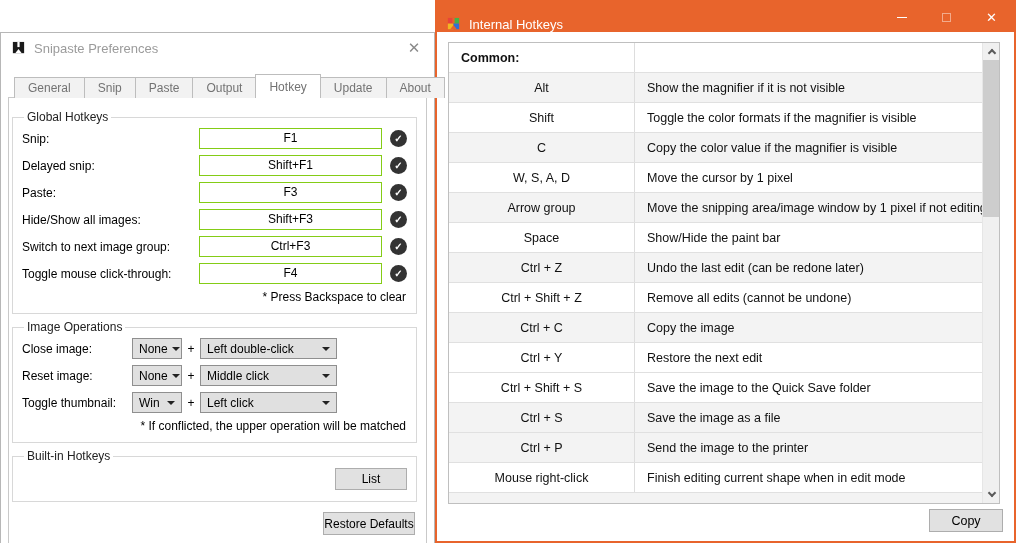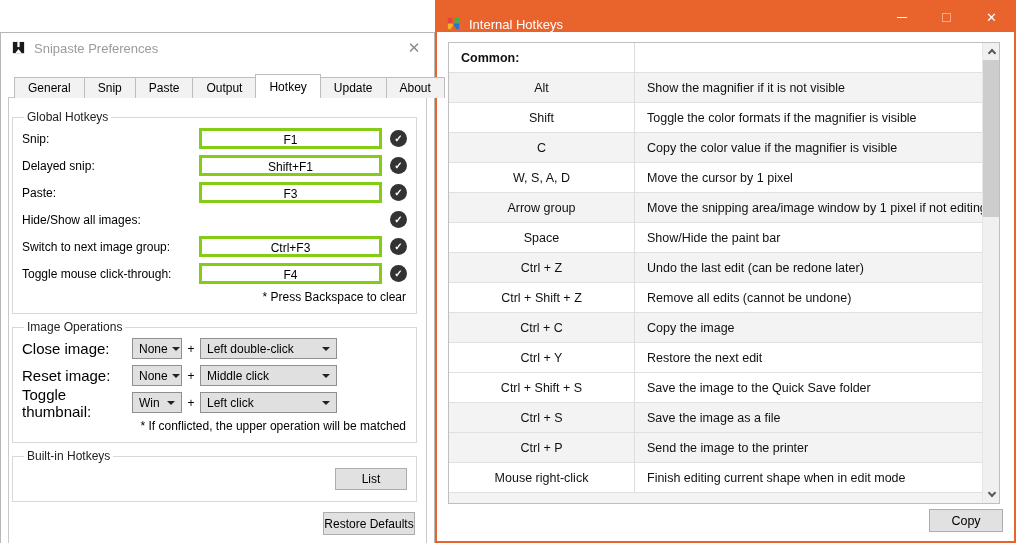--- a/index.html
+++ b/index.html
@@ -6,36 +6,36 @@
   body { background:#888; }
   .screen { position:relative; width:1016px; height:543px; background:#fff; overflow:hidden; }
 
   
   .win-left { position:absolute; left:0; top:0; width:435px; height:543px; background:#fff; border:1px solid #b7b7b7;margin-top:32px; }
   .tb-left { position:relative; height:30px; background:#fff; display:flex; align-items:center; padding-left:10px; }
   .tb-left .title { color:#9b9b9b; font-size:13px; margin-left:8px; }
   .btn-close-left { position:absolute; right:8px; top:4px; width:24px; height:22px; color:#8a8a8a; font-size:15px; display:flex; align-items:center; justify-content:center; cursor:default; }
 
   .tabbar { position:absolute; left:13px; top:44px; display:flex; align-items:flex-end; z-index:3; }
-  .tab { background:#f2f2f2; border:1px solid #bdbdbd; border-bottom:none; font-size:12px; color:#000000; padding:4px 13px 4px 13px; height:21px; line-height:13px; }
+  .tab { background:#f2f2f2; border:1px solid #bdbdbd; border-bottom:none; font-size:12px; color:#737373; padding:4px 13px 4px 13px; height:21px; line-height:13px; }
   .tab + .tab { margin-left:-1px; }
   .tab.active { background:#fff; height:24px; margin-top:-3px; padding-top:6px; position:relative; z-index:4; }
   .tabpage { position:absolute; left:7px; right:7px; top:64px; bottom:16px; border:1px solid #c9c9c9; background:#fff; z-index:2; padding:6px 9px 0 3px; }
 
   fieldset { border:1px solid #d8d8d8; padding:1px 9px 5px 9px; margin-top:6px; background:#fff; }
   legend { font-size:12px; color:#222; padding:0 3px; margin-left:2px; }
 
   .gh-row { display:flex; align-items:center; height:27px; }
   .gh-label { flex:1; font-size:12px; color:#000; }
-  .hotkey-box { width:183px; height:21px; border:3px solid #84cc16; background:#fff; font-size:12px; text-align:center; line-height:19px; margin-right:8px; }
+  .hotkey-box { width:183px; height:21px; border:1px solid #84cc16; background:#fff; font-size:12px; text-align:center; line-height:19px; margin-right:8px; }
   .check { width:17px; height:17px; border-radius:50%; background:#333; color:#fff; font-size:10px; font-weight:bold; display:flex; align-items:center; justify-content:center; }
   .note { text-align:right; font-size:12px; color:#000; margin:3px 1px 4px 0; }
 
   .io-row { display:flex; align-items:center; height:27px; }
-  .io-label { width:110px; font-size:15px; }
+  .io-label { width:110px; font-size:12px; }
   .dropdown { height:21px; background:#e0e0e0; border:1px solid #8f8f8f; display:flex; align-items:center; justify-content:space-between; font-size:12px; padding:0 6px; }
   .dd-mod { width:50px; }
   .dd-act { width:137px; }
   .dd-arrow { width:0; height:0; border-left:4px solid transparent; border-right:4px solid transparent; border-top:4px solid #222; margin-left:4px; }
   .io-plus { width:18px; text-align:center; font-size:12px; }
 
   .builtin-body { display:flex; justify-content:flex-end; padding:4px 0 6px 0; }
   .btn { background:#e1e1e1; border:1px solid #adadad; font-size:12px; color:#000; }
   .btn-list { width:72px; height:22px; }
   .restore-wrap { text-align:right; margin:10px 2px 0 0; }
@@ -111,20 +111,21 @@
               <div class="hotkey-box">Shift+F1</div>
               <span class="check">✓</span>
             </div>
             <div class="gh-row">
               <span class="gh-label">Paste:</span>
               <div class="hotkey-box">F3</div>
               <span class="check">✓</span>
             </div>
             <div class="gh-row">
               <span class="gh-label">Hide/Show all images:</span>
+              <div class="hotkey-box">Shift+F3</div>
               <span class="check">✓</span>
             </div>
             <div class="gh-row">
               <span class="gh-label">Switch to next image group:</span>
               <div class="hotkey-box">Ctrl+F3</div>
               <span class="check">✓</span>
             </div>
             <div class="gh-row">
               <span class="gh-label">Toggle mouse click-through:</span>
               <div class="hotkey-box">F4</div>

